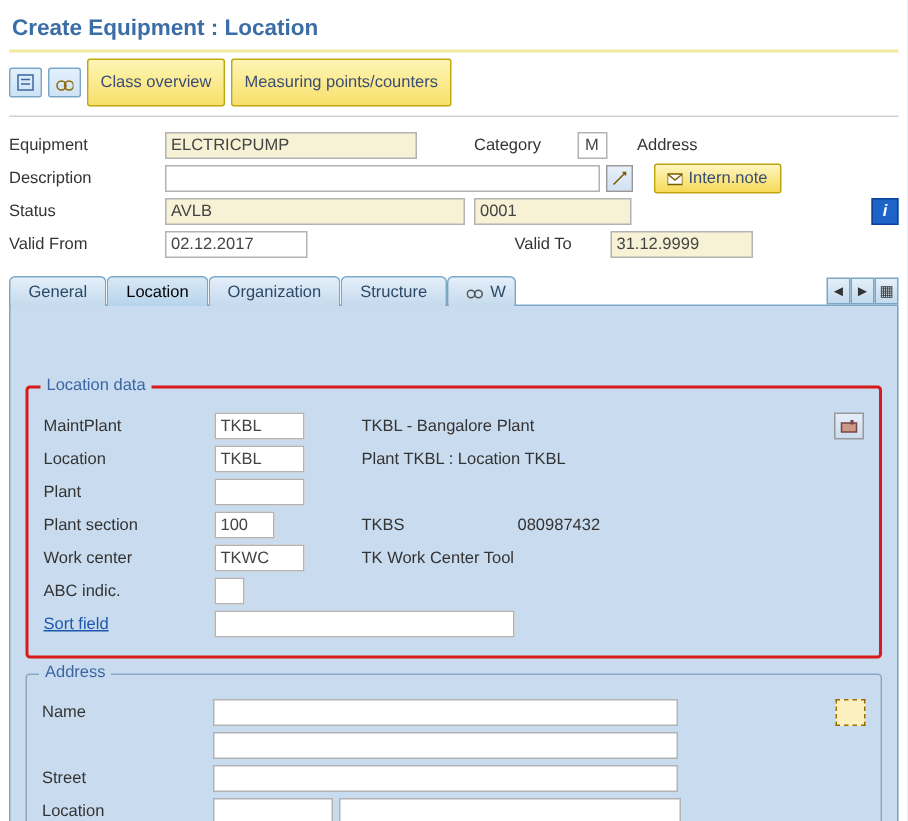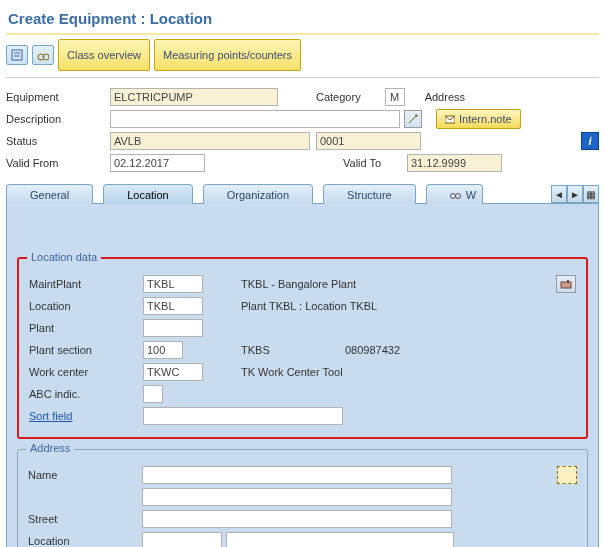--- a/index.html
+++ b/index.html
@@ -99,26 +99,26 @@
     font-size: 11px;
   }
   .tabbar {
     margin-top: 10px;
     display: flex;
     align-items: flex-end;
     border-bottom: 1px solid #7aa7c7;
     background: #fff;
   }
   .tab {
-    padding: 3px 23px;
+    padding: 3px 12px;
     border: 1px solid #7aa7c7;
     border-bottom: none;
     background: linear-gradient(to bottom,#e4effa,#c4daed);
     border-radius: 4px 4px 0 0;
-    margin-right: 10px;
+    margin-right: 0;
     margin-bottom: -1px;
     cursor: pointer;
     color: #2c4a68;
     height: 20px;
     display: inline-flex;
     gap: 4px;
     align-items: center;
   }
   .tab.active {
     background: linear-gradient(to bottom,#d8e8f5,#b6d4ec);

